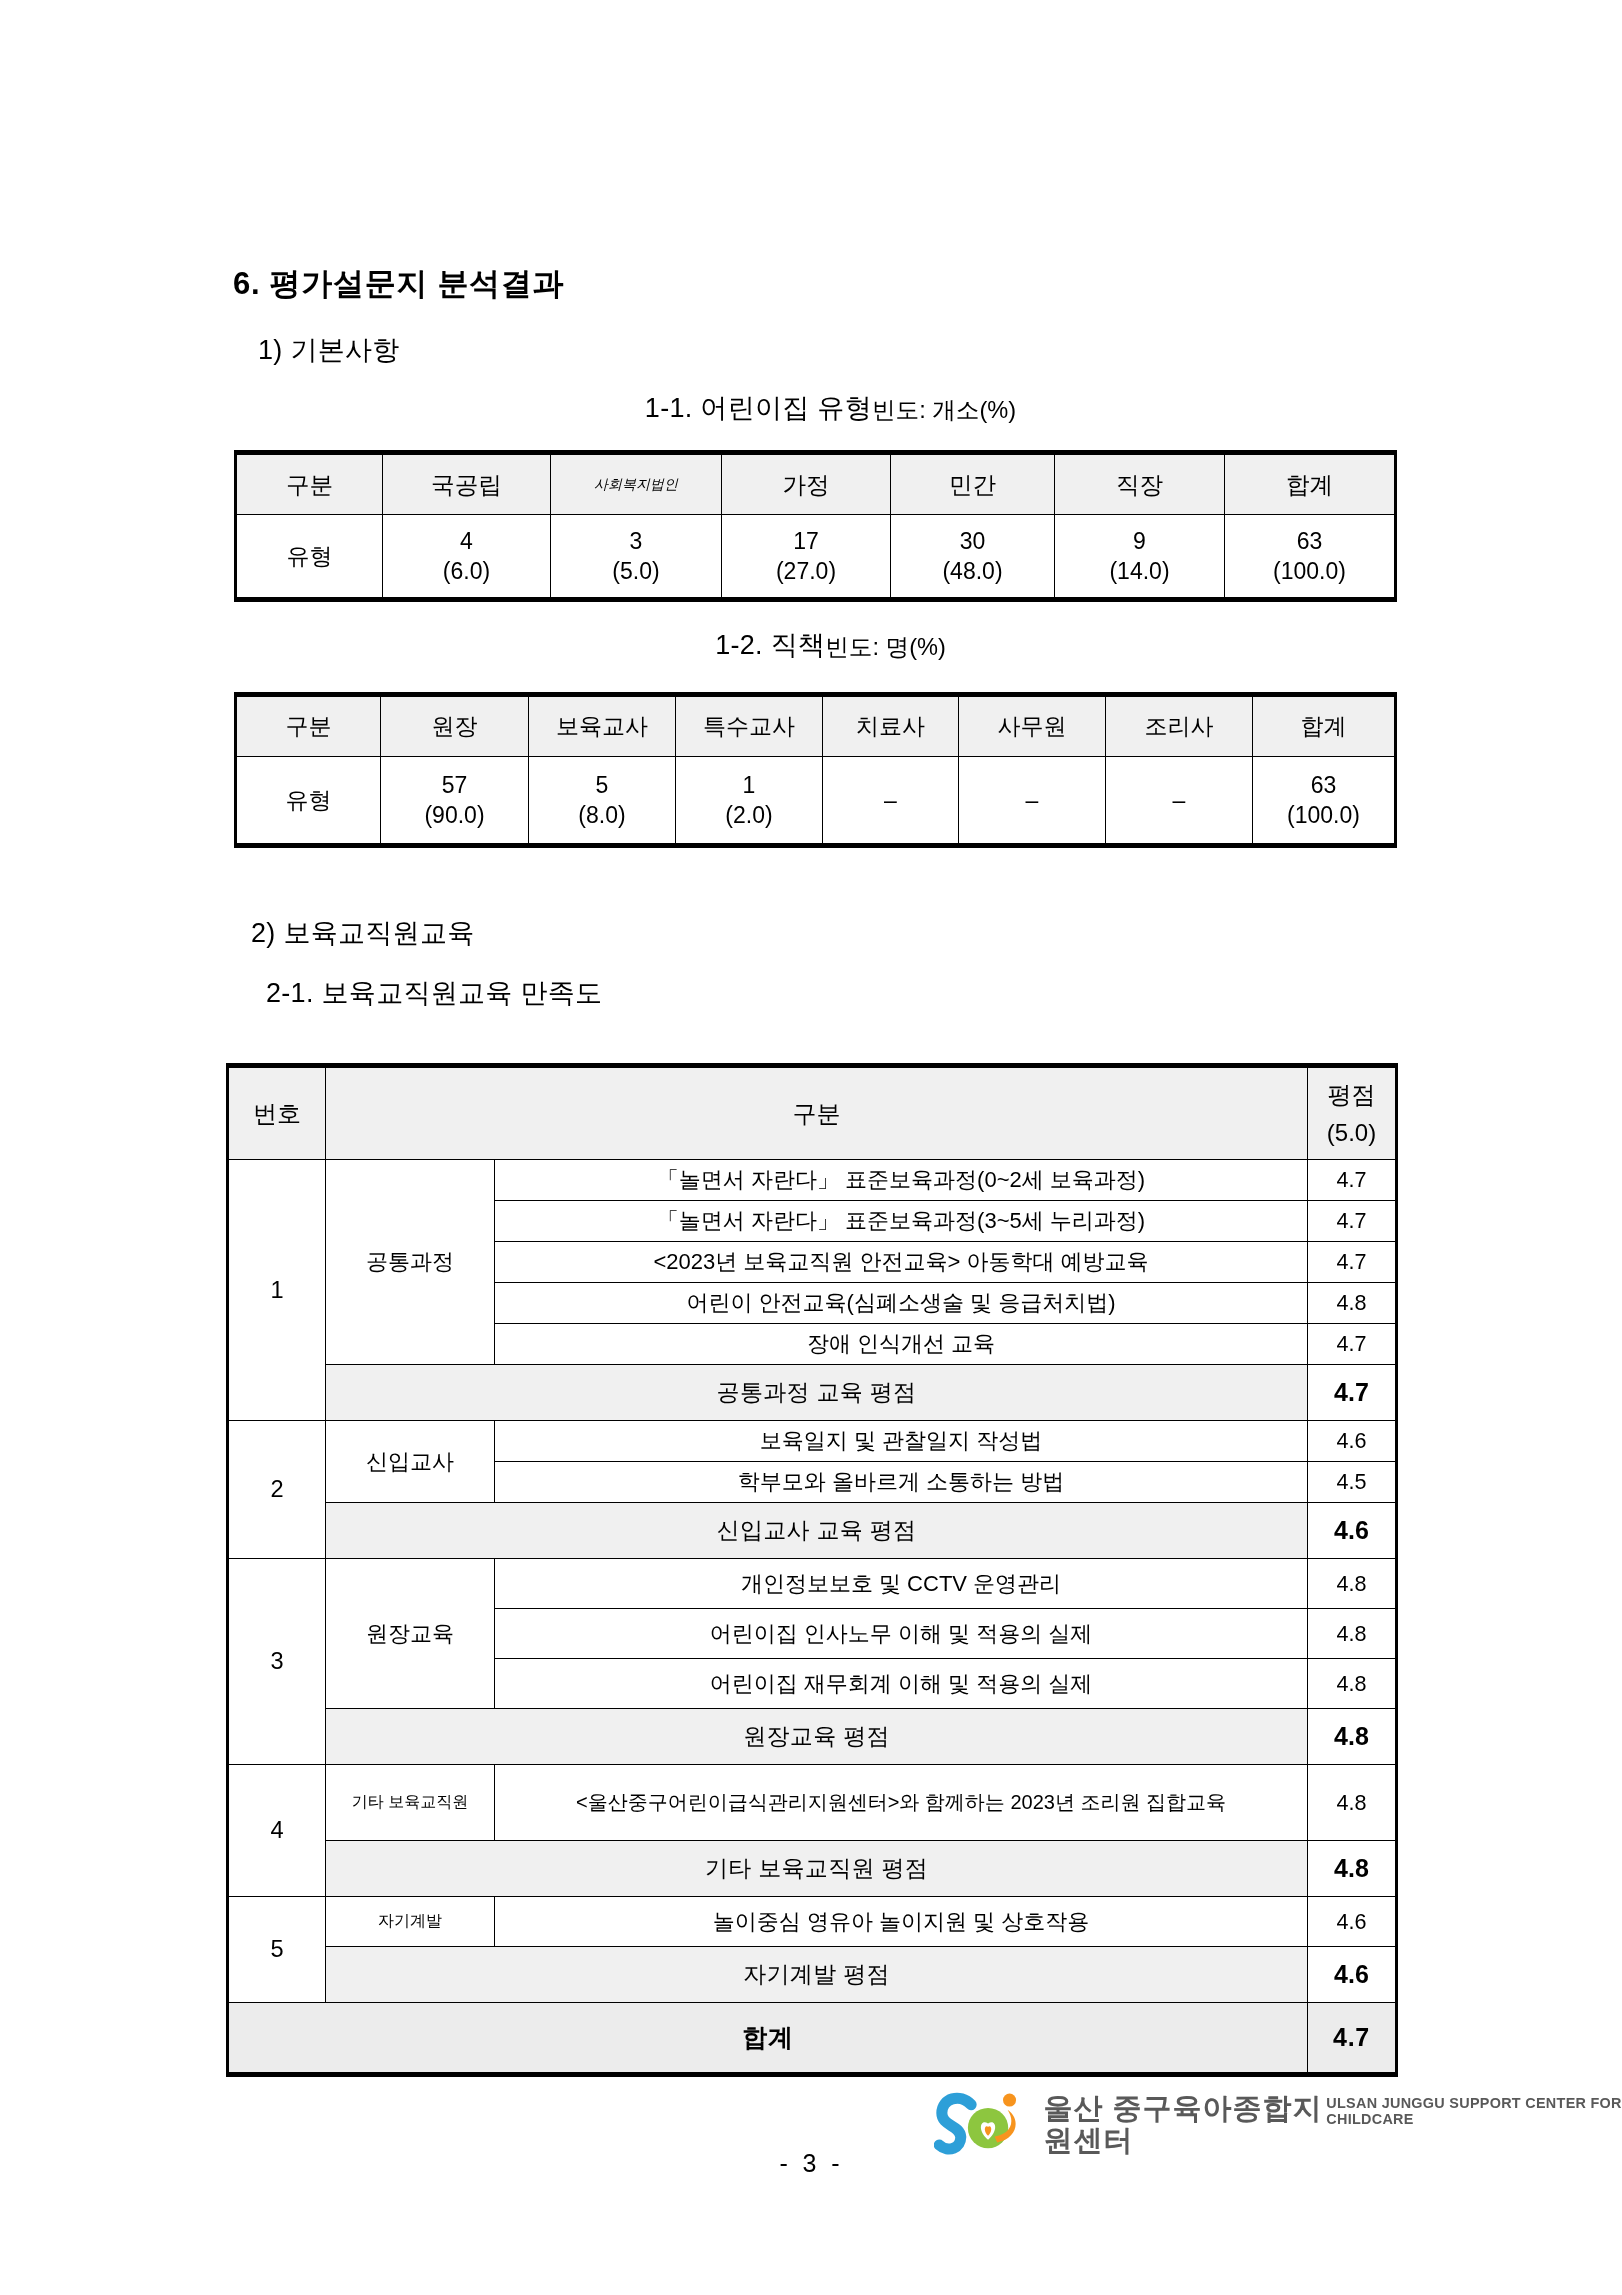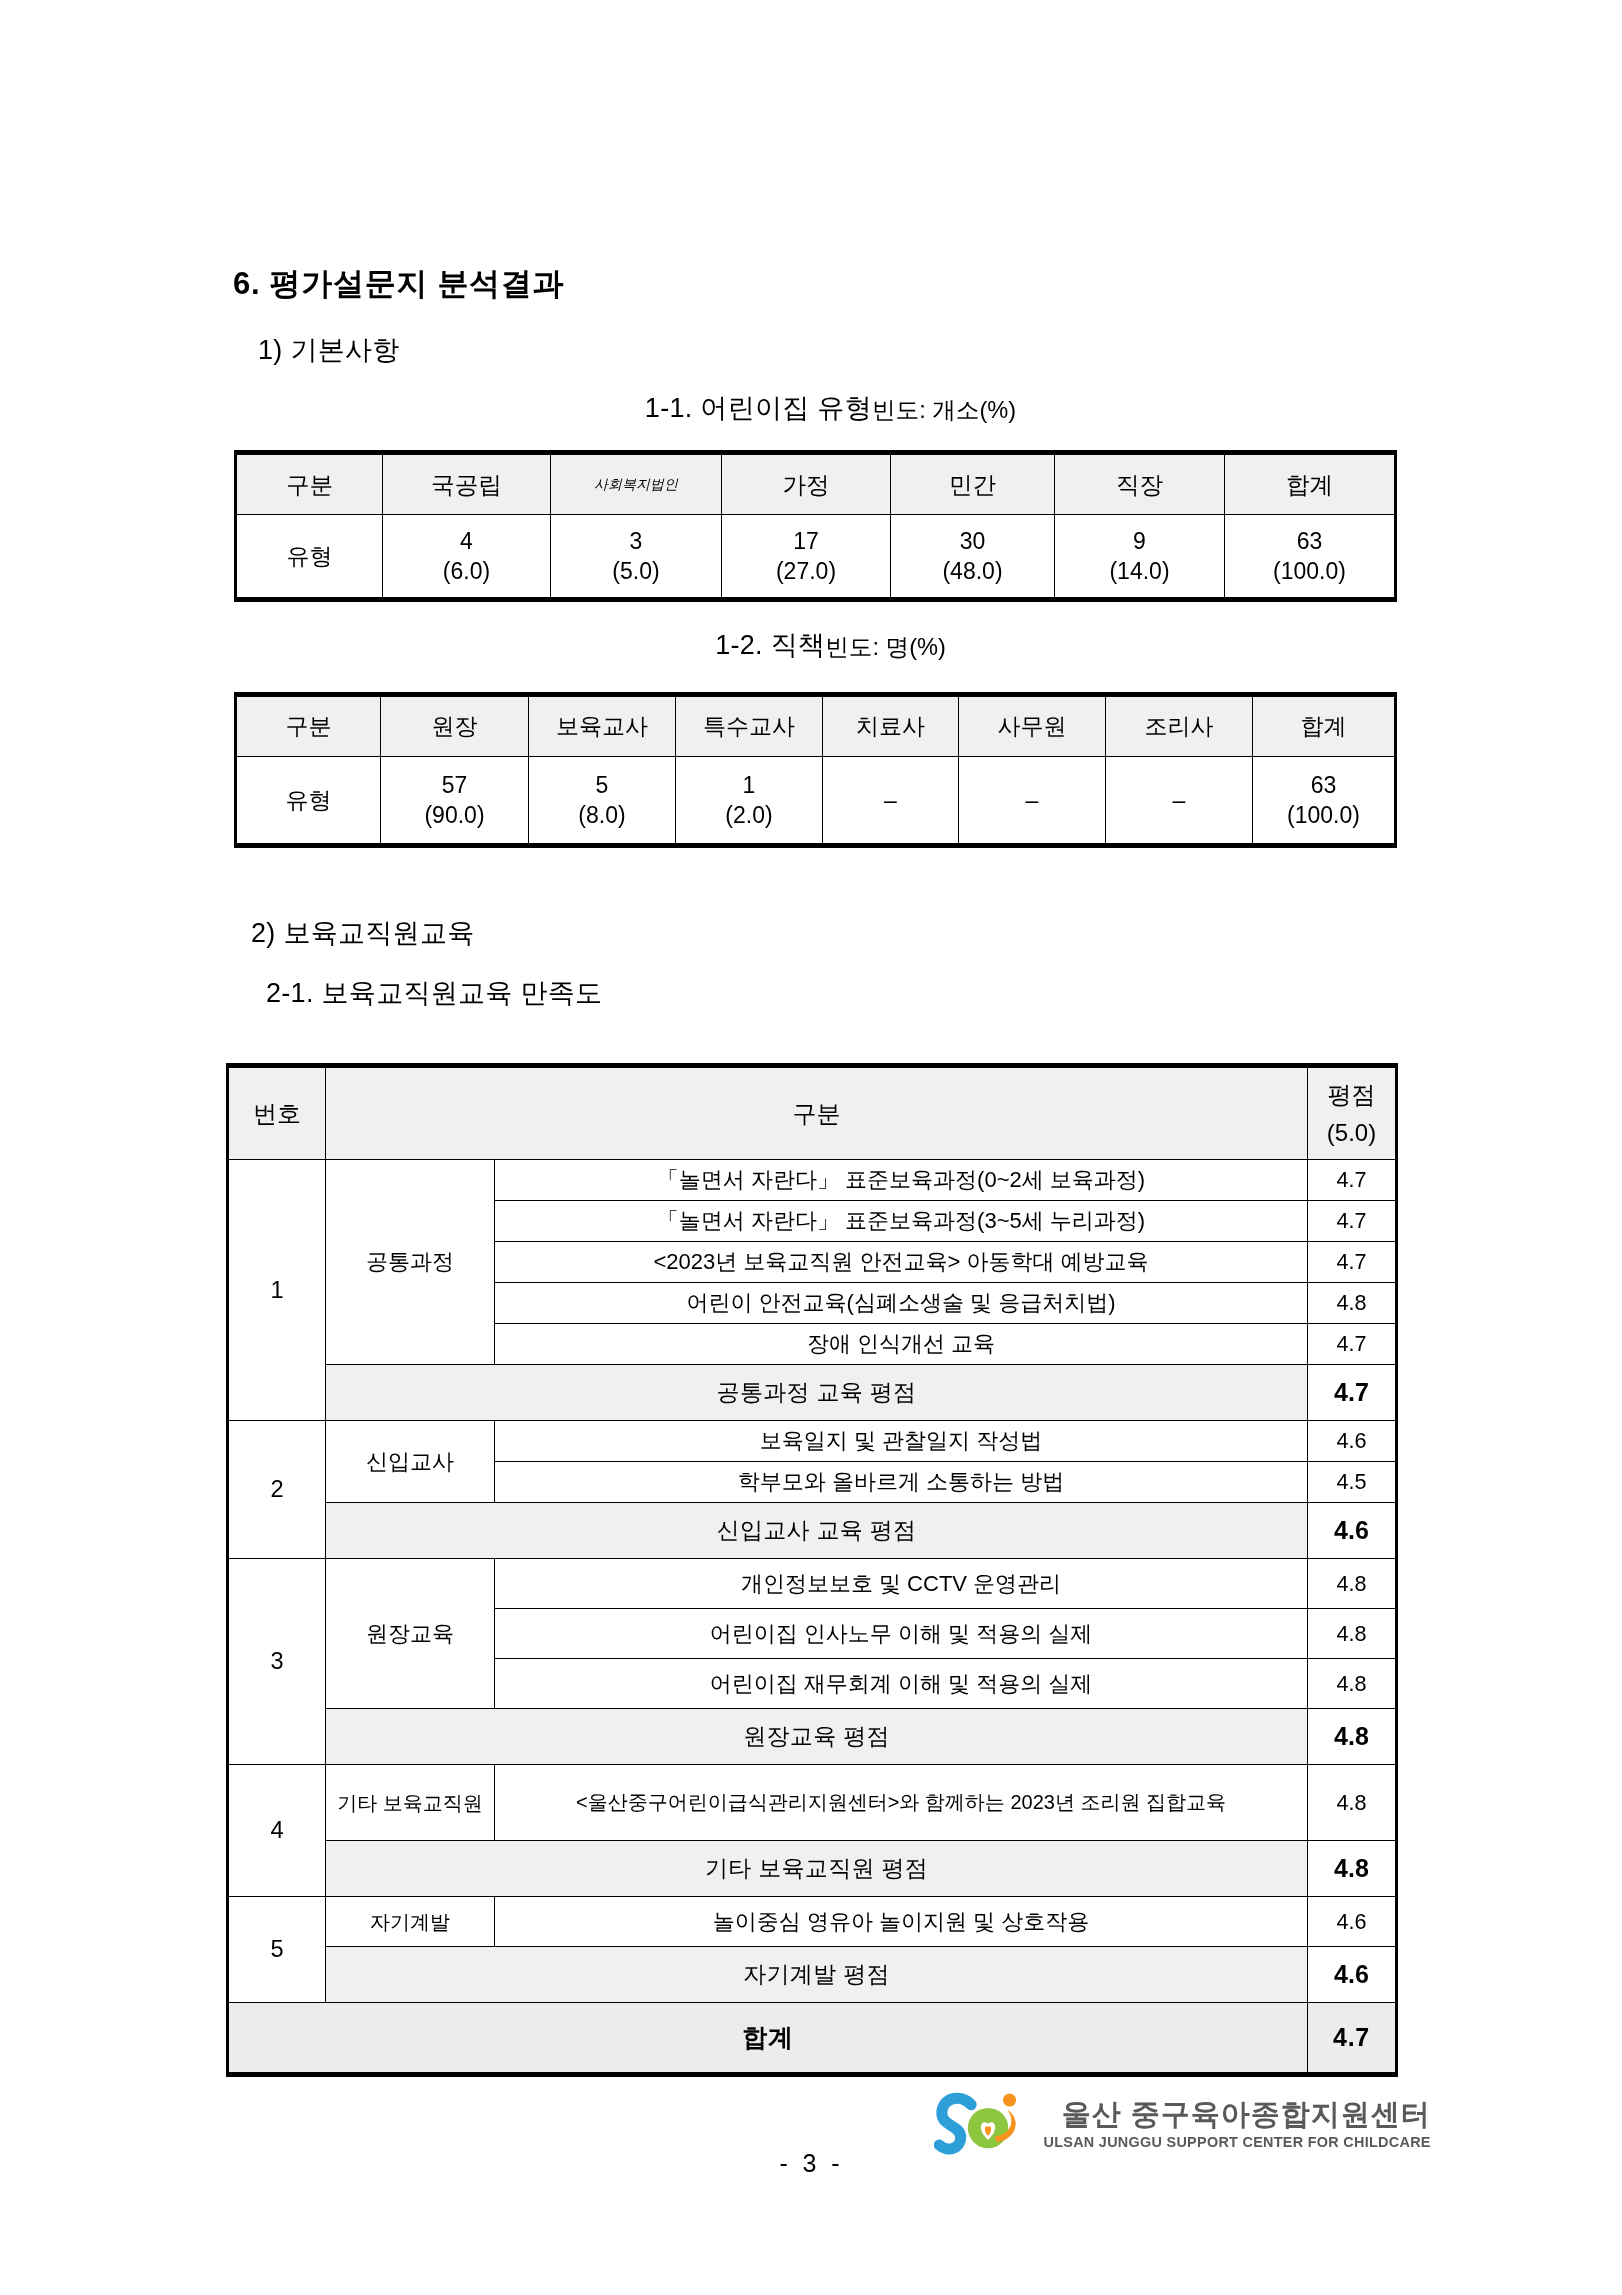--- a/index.html
+++ b/index.html
@@ -44,30 +44,30 @@
   .t3 thead tr{height:94px;}
   .t3 th{font-size:24px;}
   .score-head span{display:block;line-height:1.55;}
   .r-i{height:41px;}
   .r-i3{height:50px;}
   .r-i4{height:76px;}
   .r-sum{height:56px;}
   .r-total{height:72px;}
   .c-no{font-size:23.6px;}
   .c-cat{font-size:22px;}
-  .c-cat-sm{font-size:20px;line-height:1.4;padding:0 13px;}
+  .c-cat-sm{font-size:16px;line-height:1.4;padding:0 13px;}
   .c-item{font-size:22px;}
   .c-item-long{font-size:20px;}
   .c-score{font-size:21.6px;}
   .c-sum{background:#f0f0f0;font-weight:400;font-size:23px;letter-spacing:0.3px;}
   .c-sumscore{font-weight:700;font-size:25px;}
   .r-total td{background:#ececec;font-weight:700;font-size:25px;letter-spacing:0.7px;}
 
   .footer{left:934px;top:2089px;display:flex;align-items:center;gap:10.5px;}
-  .orgs{display:flex;flex-direction:column;align-items:flex-end;}
+  .orgs{display:flex;flex-direction:row;align-items:flex-start;}
   .org-kr{font-size:29px;font-weight:700;color:#595959;letter-spacing:1px;line-height:1.1;}
   .org-en{font-size:14.4px;font-weight:700;color:#595959;letter-spacing:0.3px;margin-top:2.6px;}
   .pageno{left:0;width:1623px;top:2149px;text-align:center;font-size:25px;letter-spacing:3.9px;}
 </style>
 </head>
 <body>
 
 <div class="page">
 
   <div class="abs title">6. 평가설문지 분석결과</div>

